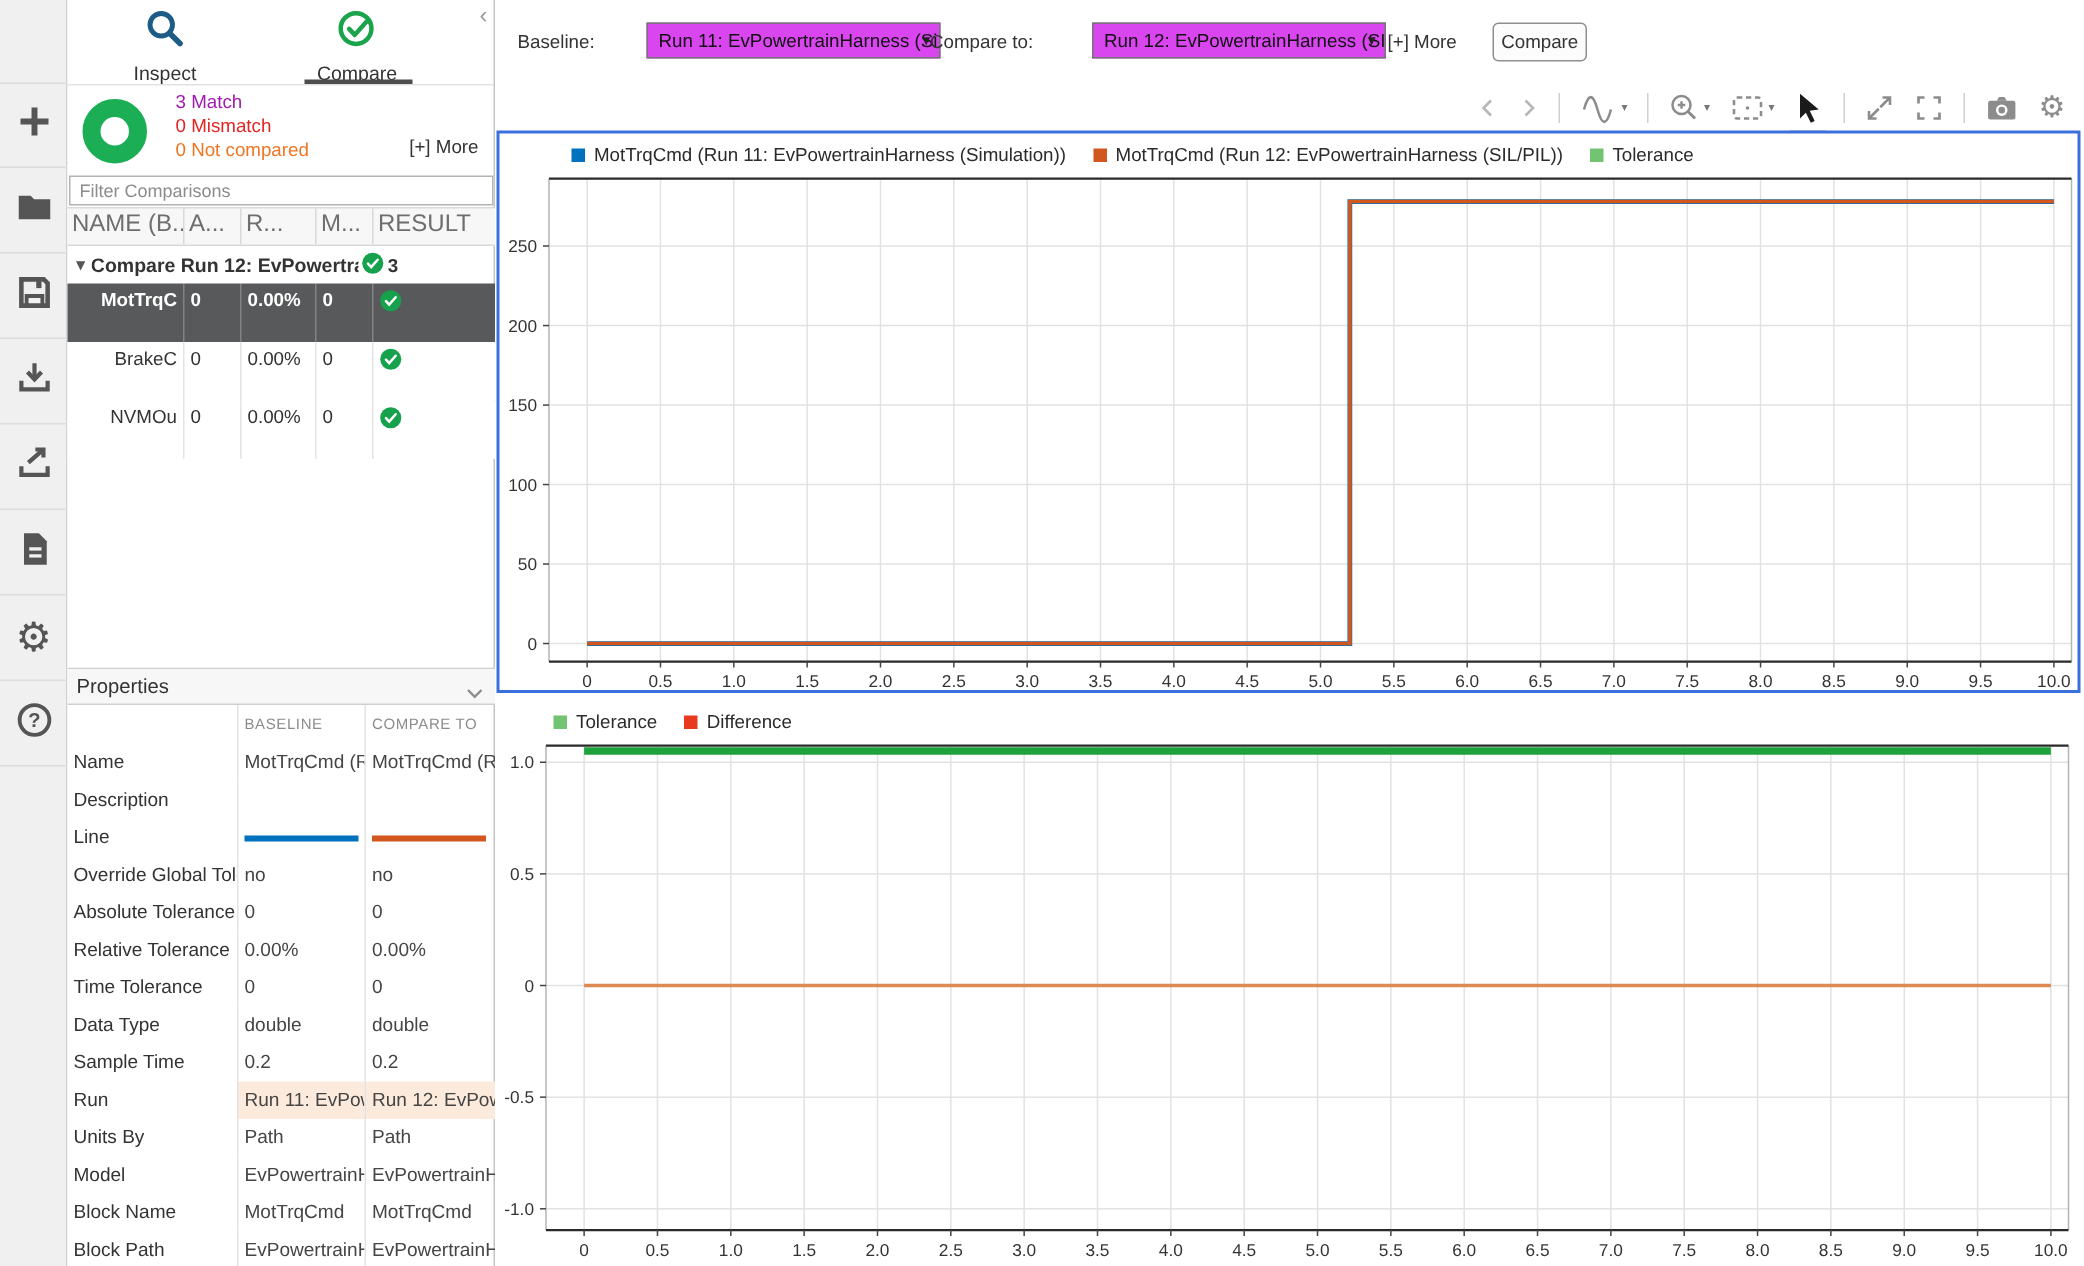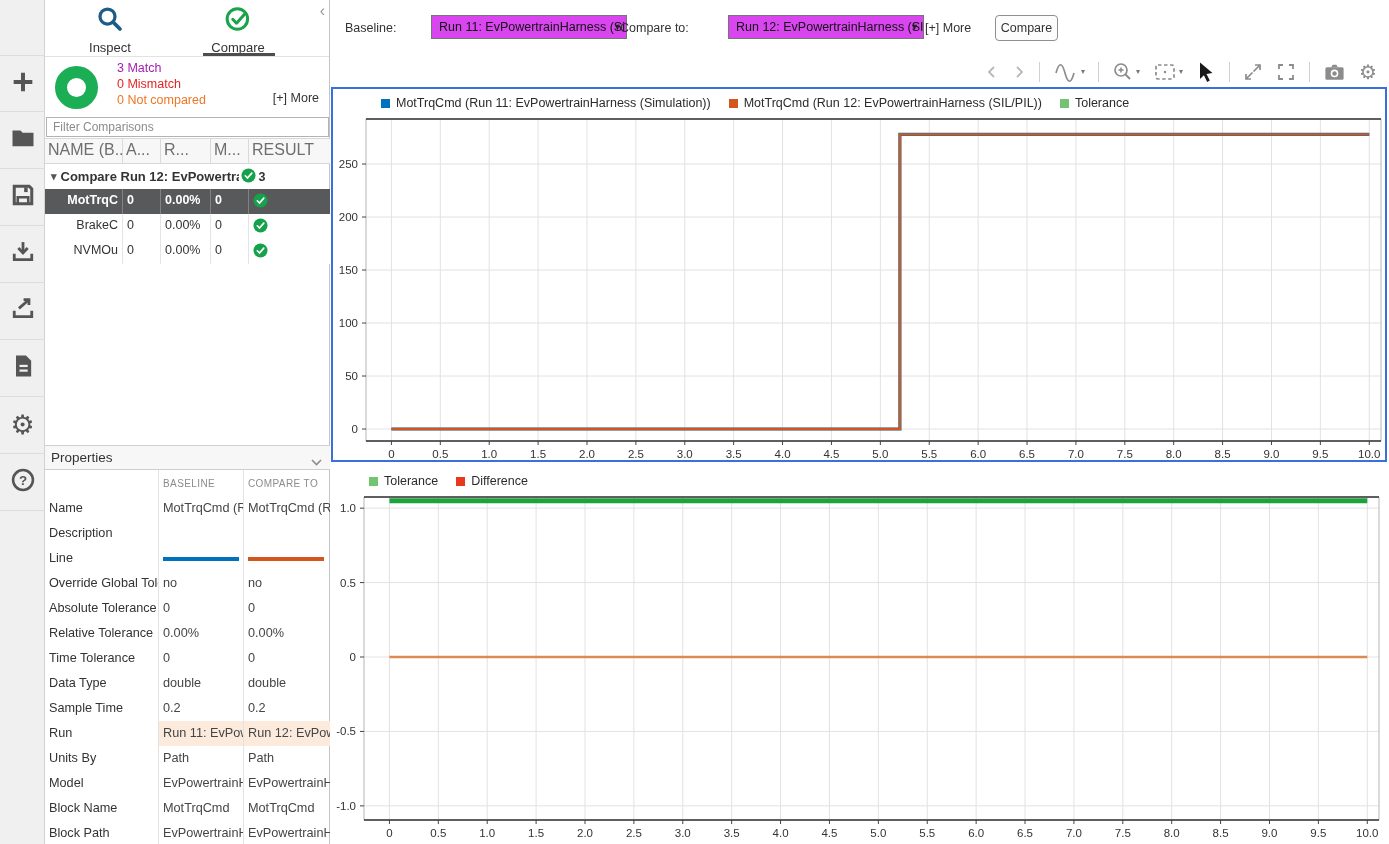--- a/index.html
+++ b/index.html
@@ -41,21 +41,21 @@
   #cmp-table { position:absolute; left:0; top:138px; width:285px; }
   #cmp-head { display:flex; height:26px; background:#f7f7f7; border-top:1px solid #d9d9d9;
               border-bottom:1px solid #d9d9d9; font-size:16px; color:#6e6e6e; }
   .hc { padding:2px 3px; border-right:1px solid #d9d9d9; overflow:hidden; white-space:nowrap; }
   .hc:last-child { border-right:none; }
   .c-name{width:78px;} .c-a{width:38px;} .c-r{width:50px;} .c-m{width:38px;} .c-res{width:81px;}
   #group-row { display:flex; align-items:center; height:25px; font-size:13px; font-weight:bold;
                color:#333; padding-left:6px; cursor:pointer; white-space:nowrap; overflow:hidden; }
   #group-row .tri { color:#555; margin-right:4px; font-size:11px; }
   #group-row .badge { margin:0 3px 0 2px; flex:0 0 auto; }
-  .crow { display:flex; height:25px; font-size:12.5px; color:#333; cursor:pointer; background:#fff; }
+  .crow { display:flex; height:39px; font-size:12.5px; color:#333; cursor:pointer; background:#fff; }
   .crow .cell { padding:4px 4px; border-right:1px solid #e4e4e4; overflow:hidden; white-space:nowrap; }
   .crow .cell:last-child { border-right:none; }
   .crow .cname { text-align:right; }
   .crow.sel { background:#58595b; color:#fff; font-weight:bold; }
   .crow.sel .cell { border-right-color:rgba(255,255,255,0.25); }
 
   #props { position:absolute; left:0; top:429px; width:285px; height:415px; overflow:hidden;margin-top:16px; }
   #props-header { height:25px; background:#f7f7f7; border-top:1px solid #cfcfcf; border-bottom:1px solid #cfcfcf;
                   font-size:13.5px; color:#333; padding:4px 6px; position:relative; }
   #props-chevron { position:absolute; right:8px; top:8px; }

